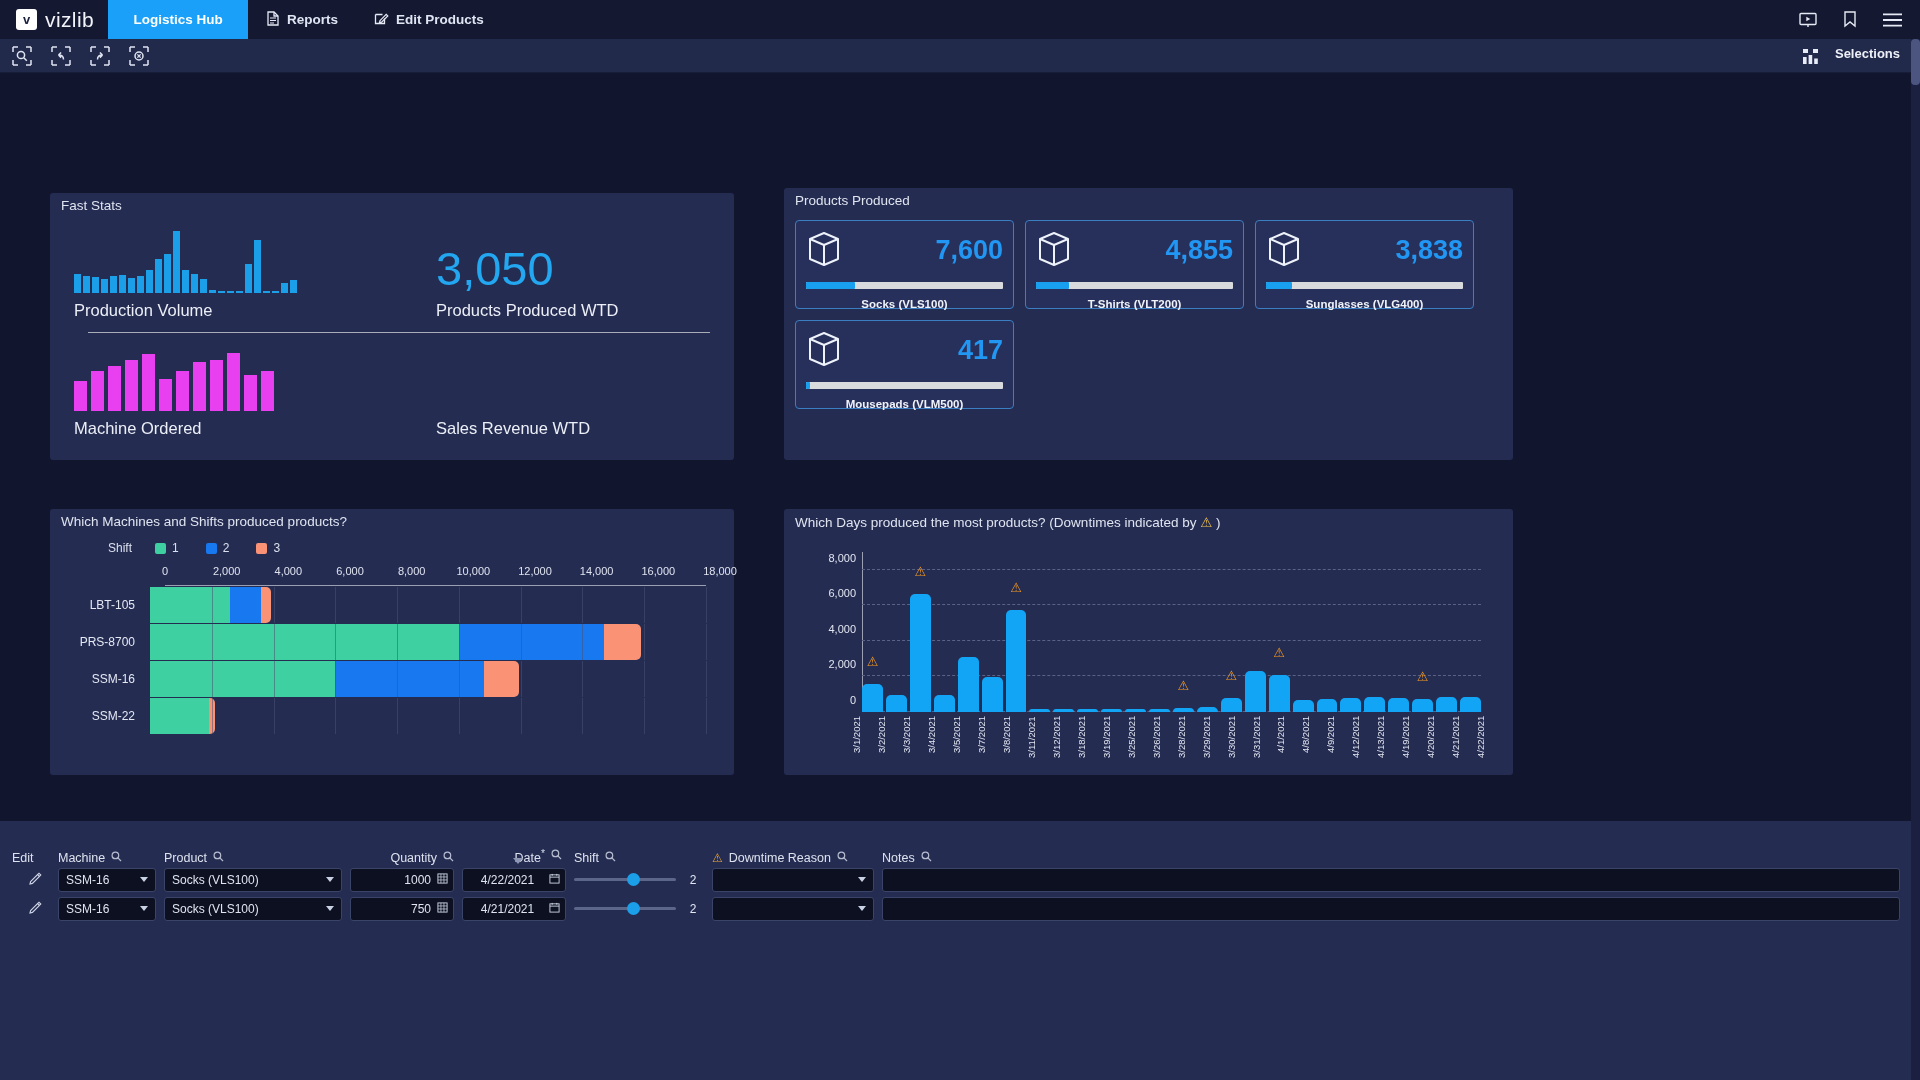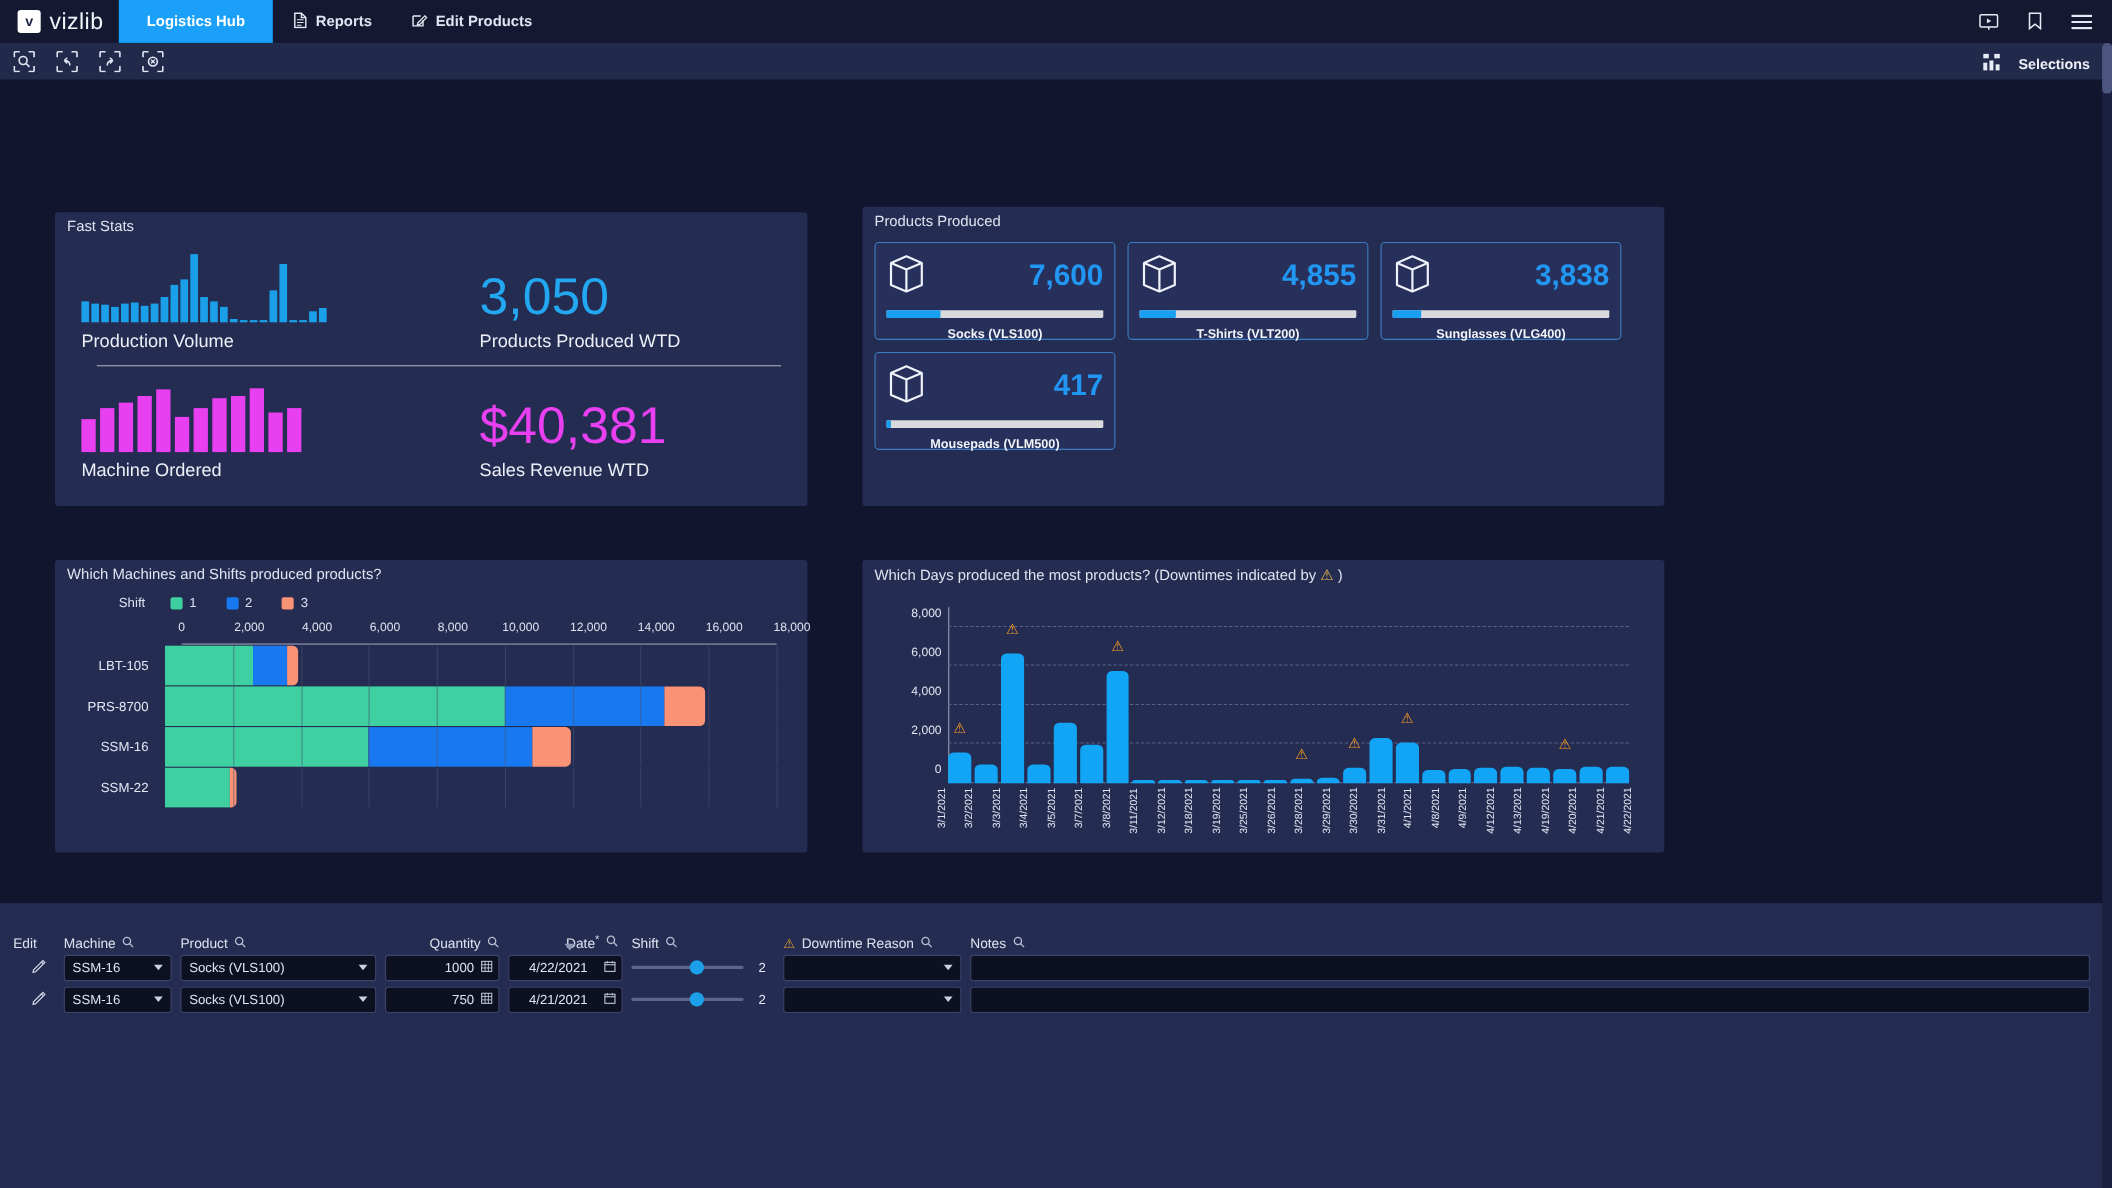--- a/index.html
+++ b/index.html
@@ -33,21 +33,21 @@
   .nav-icons { display:flex; align-items:center; gap:26px; padding-right:18px; }
   .nav-icons svg { display:block; }
 
   
   #toolbar {
     height:34px; background:#222a4c; display:flex; align-items:center;
     padding:0 12px; gap:19px; border-bottom:1px solid #171c38;
   }
   .tb-icon { width:20px; height:20px; cursor:pointer; display:block; }
   .tb-spacer{ flex:1; }
-  .sel-group { display:flex; align-items:flex-end; gap:14px; padding-right:8px; }
+  .sel-group { display:flex; align-items:flex-start; gap:14px; padding-right:8px; }
   .sel-label { font-size:13px; font-weight:bold; color:#eef1f8; cursor:pointer; }
 
   
   #canvas { position:relative; width:1920px; height:1007px; background:#12152e; }
 
   .panel {
     position:absolute; background:#242c52; border-radius:3px;
   }
   .panel-title {
     font-size:13.5px; color:#dfe4f0; padding:5px 0 0 11px; font-weight:400;
@@ -305,21 +305,20 @@
             <div class="bar" style="height: 40px; width: 13px;"></div>
             <div class="bar" style="height: 49px; width: 13px;"></div>
             <div class="bar" style="height: 51px; width: 13px;"></div>
             <div class="bar" style="height: 58px; width: 13px;"></div>
             <div class="bar" style="height: 36px; width: 13px;"></div>
             <div class="bar" style="height: 40px; width: 13px;"></div>
           </div>
         <div class="fs-cap">Machine Ordered</div>
       </div>
       <div class="fs-right">
-        <div class="fs-big magenta">$40,381</div>
         <div class="fs-sub">Sales Revenue WTD</div>
       </div>
     </div>
   </div>
 
   <div class="panel" id="p-products">
     <div class="panel-title">Products Produced</div>
     <div class="kpi-grid" id="kpi-grid">
         <div class="kpi">
           <div class="kpi-top">

